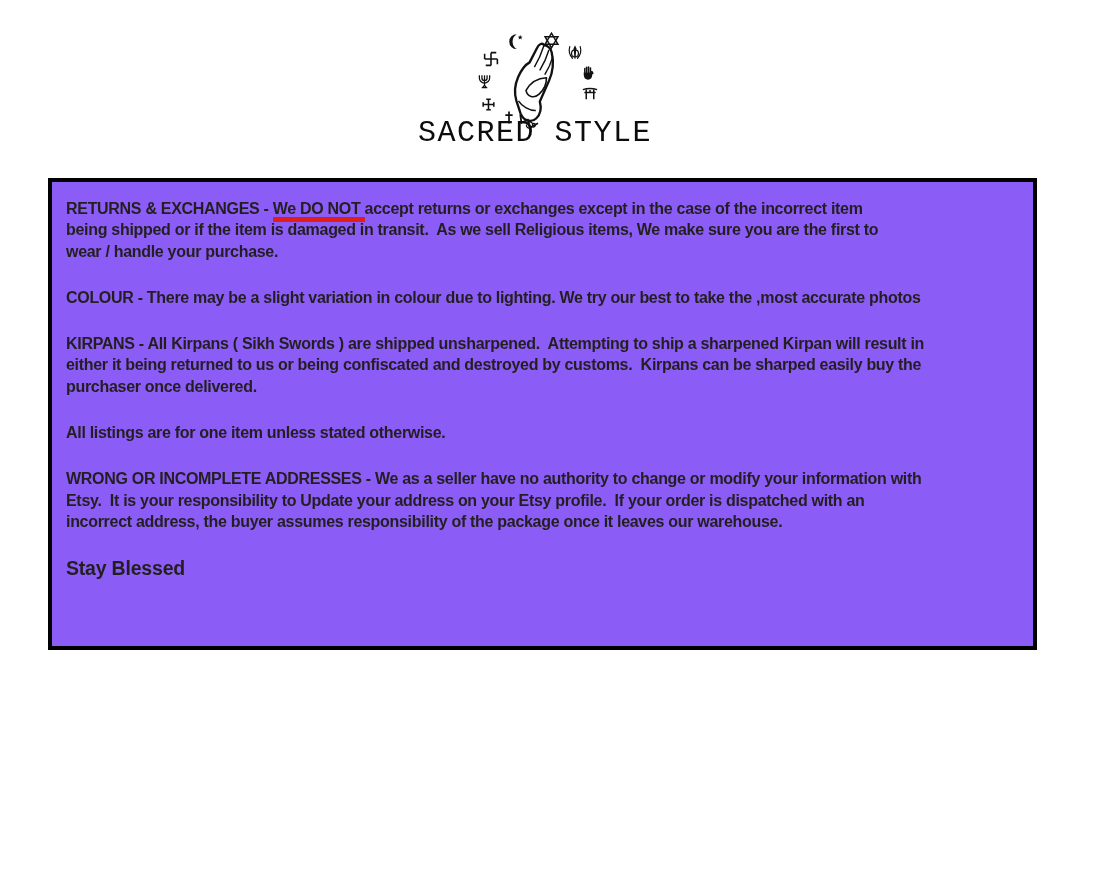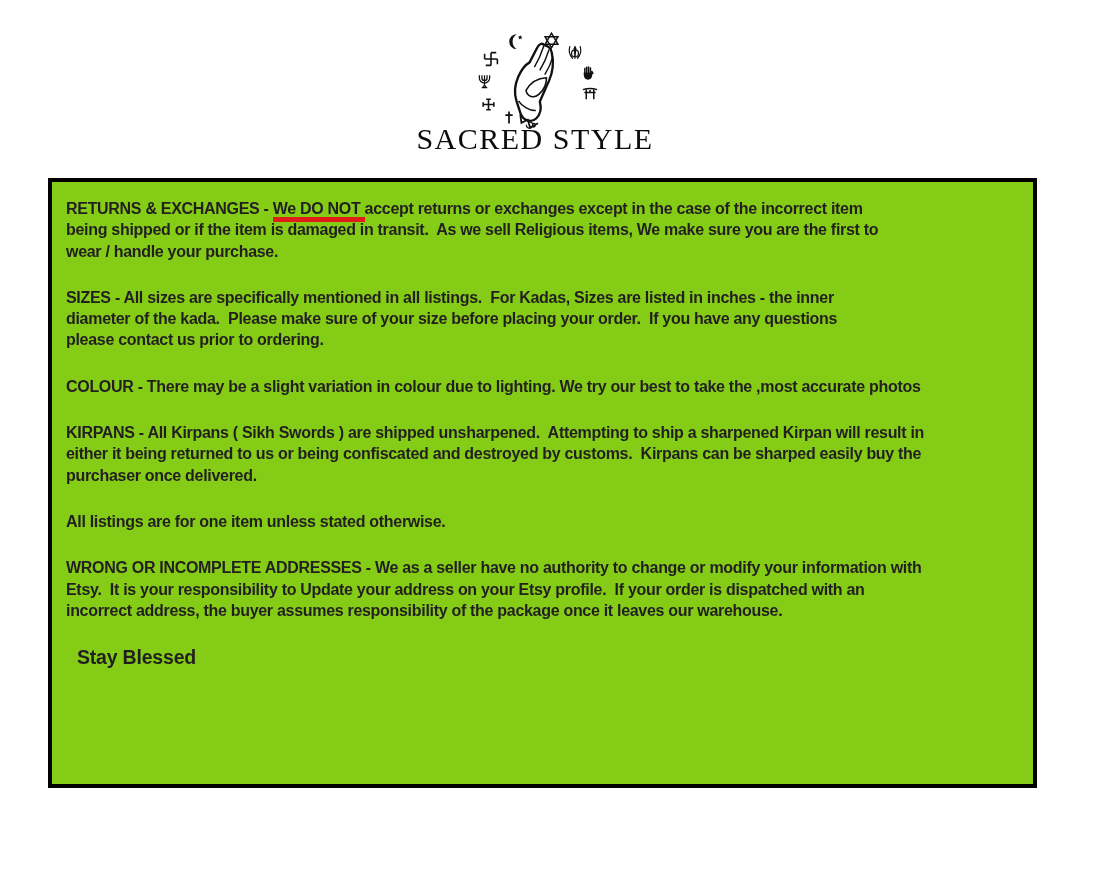--- a/index.html
+++ b/index.html
@@ -4,32 +4,32 @@
 <style>
   html,body{margin:0;padding:0;background:#ffffff;width:1115px;height:883px;overflow:hidden;}
   .page{position:relative;width:1115px;height:883px;background:#fff;font-family:"Liberation Sans",sans-serif;}
 
   
   .logo{position:absolute;left:420px;top:8px;width:235px;height:126px;}
   .sym{position:absolute;line-height:0;}
   .sym svg{display:block;}
   .hands{position:absolute;left:73px;top:32px;line-height:0;}
 
-  .brand{position:absolute;left:405px;top:122px;width:260px;text-align:center;
-         font-family:Liberation Serif, serif;font-size:30px;font-weight:400;
+  .brand{position:absolute;left:405px;top:116px;width:260px;text-align:center;
+         font-family:Liberation Mono, monospace;font-size:30px;font-weight:400;
          letter-spacing:1.5px;color:#0c0c0c;white-space:nowrap;line-height:34px;}
 
   
-  .policy-box{position:absolute;left:48px;top:178px;width:989px;height:610px;
-              border:4px solid #000;box-sizing:border-box;background:#84cc16;
+  .policy-box{position:absolute;left:48px;top:178px;width:989px;height:472px;
+              border:4px solid #000;box-sizing:border-box;background:#8b5cf6;
               padding:16px 20px 0 14px;}
   .para{margin:0 0 25px 0;font-size:16px;font-weight:bold;line-height:21.3px;
         color:#231f20;letter-spacing:-0.3px;white-space:pre-wrap;}
   .redline{border-bottom:5px solid #e01d18;}
-  .closing{margin:11px;font-size:19.5px;font-weight:bold;color:#231f20;letter-spacing:-0.2px;}
+  .closing{margin:0;font-size:19.5px;font-weight:bold;color:#231f20;letter-spacing:-0.2px;}
 </style>
 </head>
 <body>
 
 <div class="page">
 
   <div class="logo">
 
     <span class="sym" style="left:84px;top:24px">
       <svg width="21" height="21" viewBox="0 0 24 24">
@@ -129,23 +129,20 @@
 
   <div class="brand">SACRED STYLE</div>
 
   <div class="policy-box">
 
     <p class="para"><span>RETURNS &amp; EXCHANGES - </span><span class="redline">We DO NOT </span><span>accept returns or exchanges except in the case of the incorrect item
 being shipped or if the item is damaged in transit.  As we sell Religious items, We make sure you are the first to
 wear / handle your purchase.</span></p>
 
 
-    <p class="para">SIZES - All sizes are specifically mentioned in all listings.  For Kadas, Sizes are listed in inches - the inner
-diameter of the kada.  Please make sure of your size before placing your order.  If you have any questions
-please contact us prior to ordering.</p>
 
     <p class="para">COLOUR - There may be a slight variation in colour due to lighting. We try our best to take the ,most accurate photos</p>
 
     <p class="para">KIRPANS - All Kirpans ( Sikh Swords ) are shipped unsharpened.  Attempting to ship a sharpened Kirpan will result in
 either it being returned to us or being confiscated and destroyed by customs.  Kirpans can be sharped easily buy the
 purchaser once delivered.</p>
 
     <p class="para">All listings are for one item unless stated otherwise.</p>
 
     <p class="para">WRONG OR INCOMPLETE ADDRESSES - We as a seller have no authority to change or modify your information with

